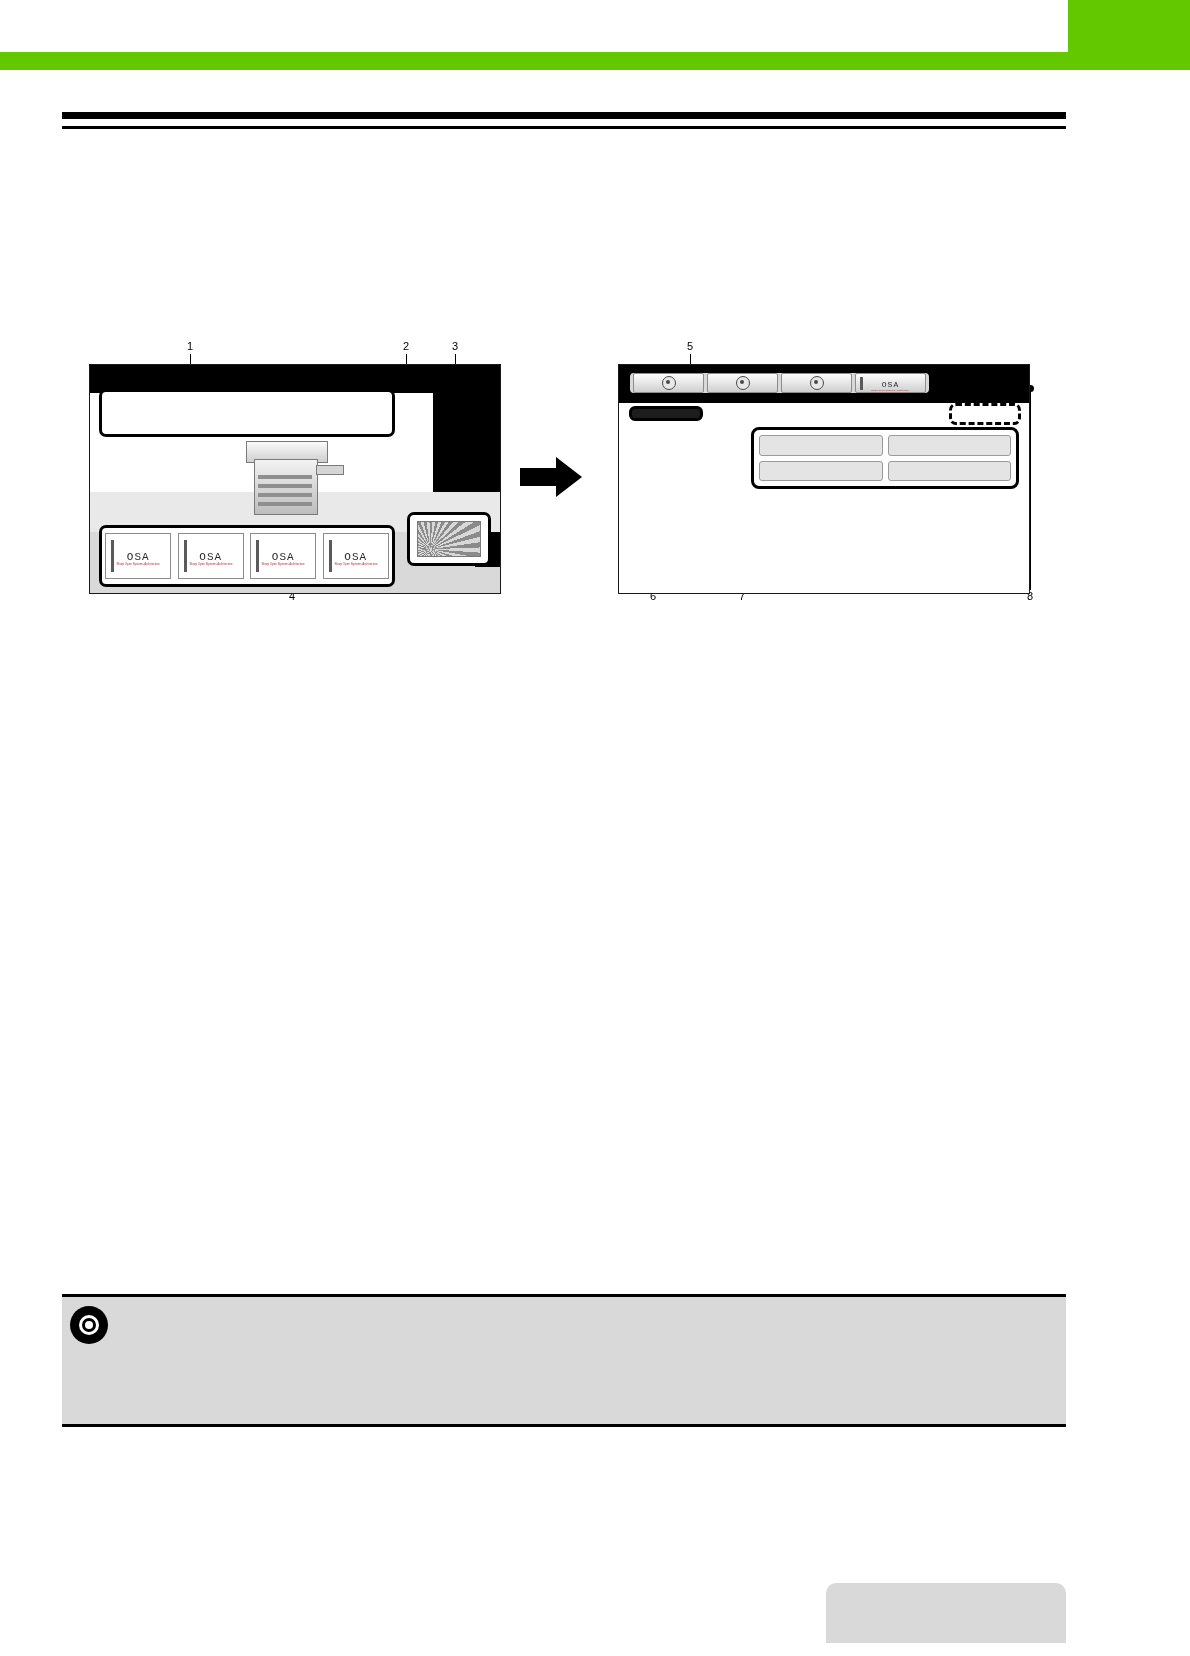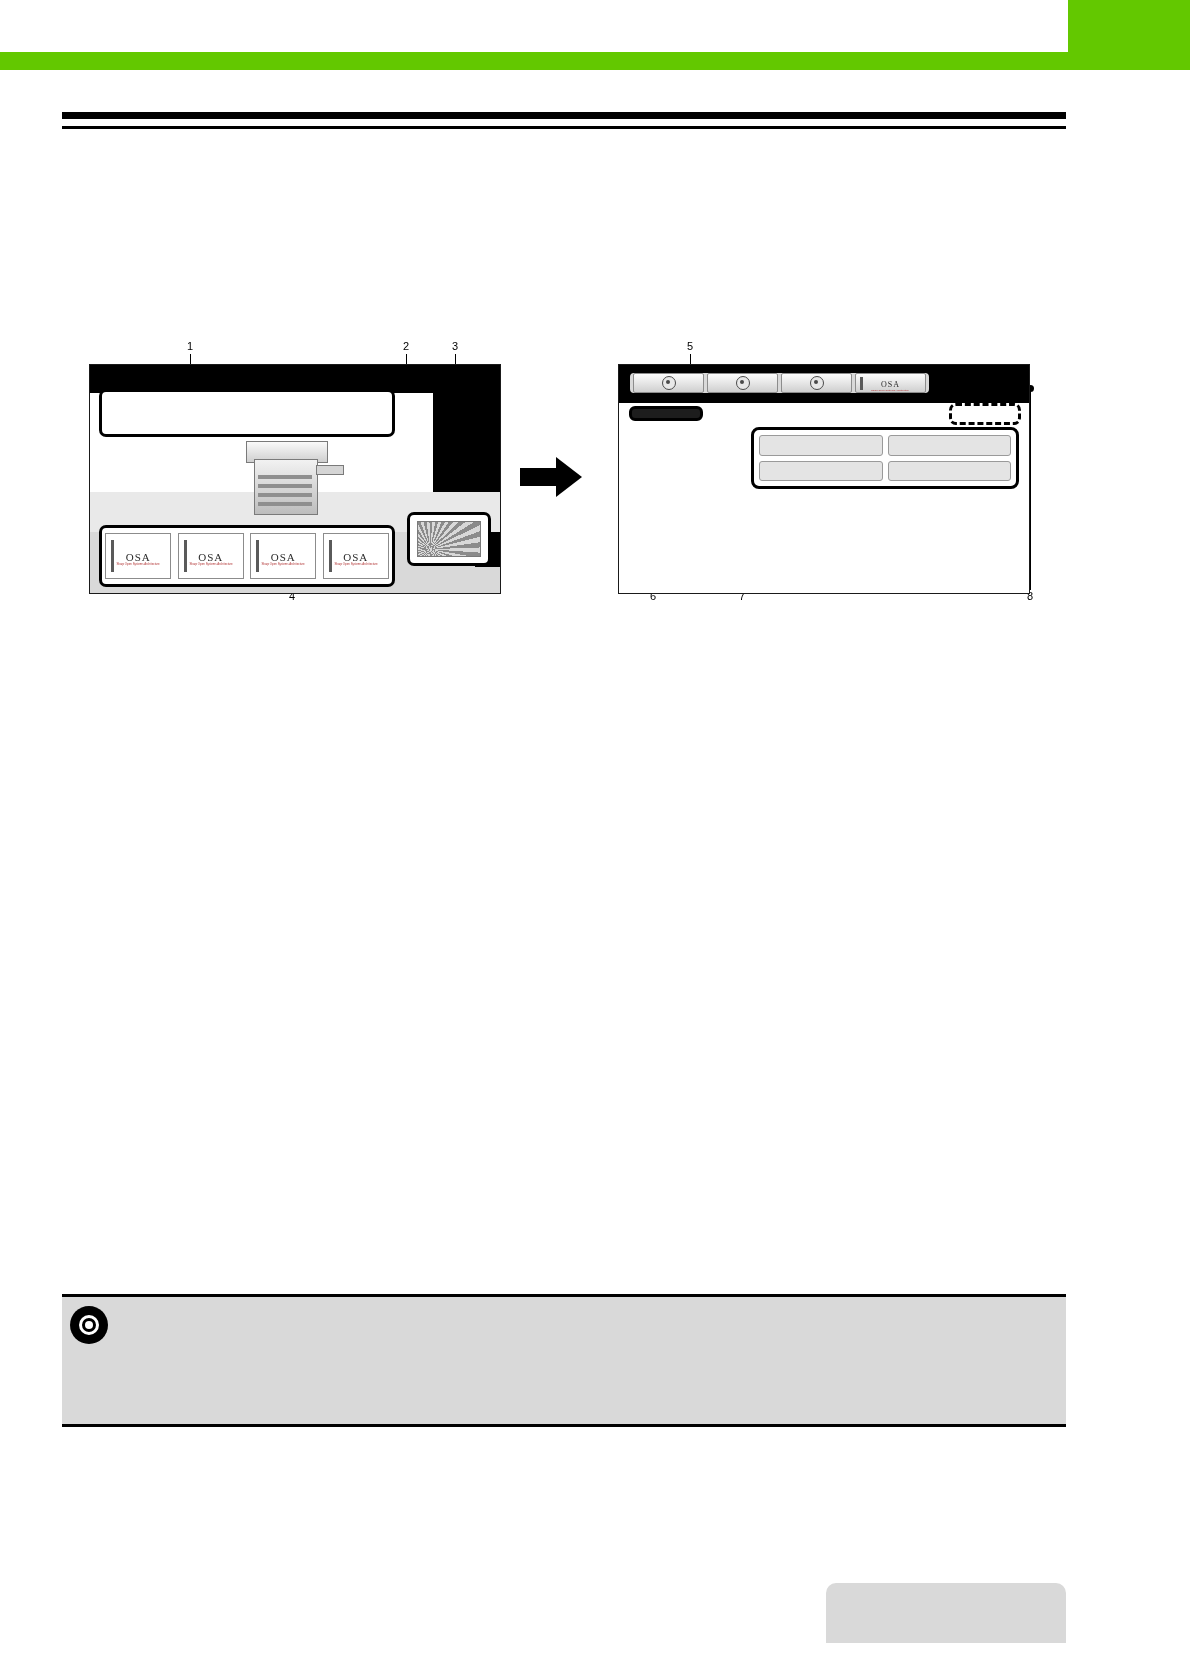--- a/index.html
+++ b/index.html
@@ -140,21 +140,21 @@
     background: #ffffff;
     border: 1px solid #9a9a9a;
     box-sizing: border-box;
     display: flex;
     flex-direction: column;
     align-items: center;
     justify-content: center;
     overflow: hidden;
   }
   .osa-box .osa-title {
-    font-family: Liberation Serif, serif;
+    font-family: Liberation Mono, monospace;
     letter-spacing: 1px;
     color: #2b2b2b;
     line-height: 1;
     margin-top: 6px;
   }
   .osa-box .osa-sub {
     color: #b03030;
     line-height: 1;
     white-space: nowrap;
     transform: scale(0.9);

